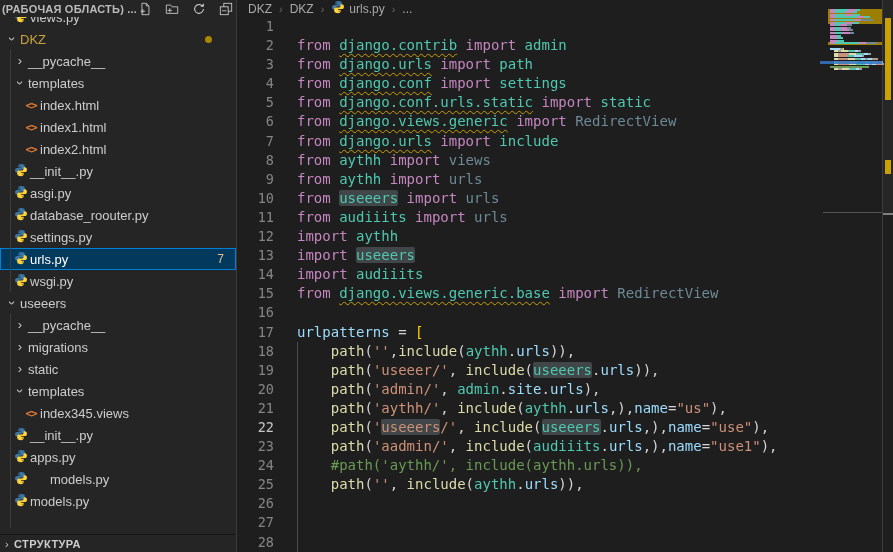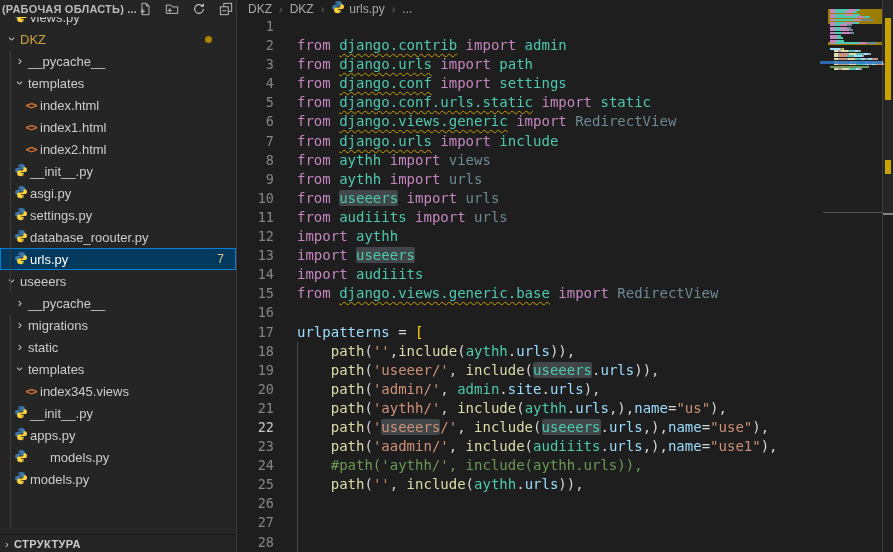--- a/index.html
+++ b/index.html
@@ -174,40 +174,49 @@
           </span>
           <span class="lbl">asgi.py</span>
         </div>
         <div class="row" style="padding-left: 12px;">
           <span class="ficon">
             <span><svg width="14" height="14" viewBox="0 0 16 16">
                 <path fill="#3b77a8" d="M7.9 1C5.9 1 5 1.9 5 3.1V5h3.1v.6H3.6C2.1 5.6 1.2 6.9 1.2 8.4c0 1.5.8 2.7 2.3 2.7H5V9.4C5 8.1 6.1 7.3 7.2 7.3h3.2c1 0 1.9-.8 1.9-1.9V3.1C12.3 1.9 10.9 1 7.9 1zM6.6 2.6c.3 0 .6.3.6.6s-.3.6-.6.6-.6-.3-.6-.6.3-.6.6-.6z"></path>
                 <path fill="#ffd43b" d="M8.1 15c2 0 2.9-.9 2.9-2.1V11H7.9v-.6h4.5c1.5 0 2.4-1.3 2.4-2.8 0-1.5-.8-2.7-2.3-2.7H11v1.7c0 1.3-1.1 2.1-2.2 2.1H5.6c-1 0-1.9.8-1.9 1.9v2.3C3.7 14.1 5.1 15 8.1 15zm1.3-1.6c-.3 0-.6-.3-.6-.6s.3-.6.6-.6.6.3.6.6-.3.6-.6.6z"></path>
               </svg></span>
           </span>
+          <span class="lbl">database_roouter.py</span>
+        </div>
+        <div class="row" style="padding-left: 12px;">
+          <span class="ficon">
+            <span><svg width="14" height="14" viewBox="0 0 16 16">
+                <path fill="#3b77a8" d="M7.9 1C5.9 1 5 1.9 5 3.1V5h3.1v.6H3.6C2.1 5.6 1.2 6.9 1.2 8.4c0 1.5.8 2.7 2.3 2.7H5V9.4C5 8.1 6.1 7.3 7.2 7.3h3.2c1 0 1.9-.8 1.9-1.9V3.1C12.3 1.9 10.9 1 7.9 1zM6.6 2.6c.3 0 .6.3.6.6s-.3.6-.6.6-.6-.3-.6-.6.3-.6.6-.6z"></path>
+                <path fill="#ffd43b" d="M8.1 15c2 0 2.9-.9 2.9-2.1V11H7.9v-.6h4.5c1.5 0 2.4-1.3 2.4-2.8 0-1.5-.8-2.7-2.3-2.7H11v1.7c0 1.3-1.1 2.1-2.2 2.1H5.6c-1 0-1.9.8-1.9 1.9v2.3C3.7 14.1 5.1 15 8.1 15zm1.3-1.6c-.3 0-.6-.3-.6-.6s.3-.6.6-.6.6.3.6.6-.3.6-.6.6z"></path>
+              </svg></span>
+          </span>
           <span class="lbl">settings.py</span>
-        </div>
-        <div class="row" style="padding-left: 12px;">
-          <span class="ficon">
-            <span><svg width="14" height="14" viewBox="0 0 16 16">
-                <path fill="#3b77a8" d="M7.9 1C5.9 1 5 1.9 5 3.1V5h3.1v.6H3.6C2.1 5.6 1.2 6.9 1.2 8.4c0 1.5.8 2.7 2.3 2.7H5V9.4C5 8.1 6.1 7.3 7.2 7.3h3.2c1 0 1.9-.8 1.9-1.9V3.1C12.3 1.9 10.9 1 7.9 1zM6.6 2.6c.3 0 .6.3.6.6s-.3.6-.6.6-.6-.3-.6-.6.3-.6.6-.6z"></path>
-                <path fill="#ffd43b" d="M8.1 15c2 0 2.9-.9 2.9-2.1V11H7.9v-.6h4.5c1.5 0 2.4-1.3 2.4-2.8 0-1.5-.8-2.7-2.3-2.7H11v1.7c0 1.3-1.1 2.1-2.2 2.1H5.6c-1 0-1.9.8-1.9 1.9v2.3C3.7 14.1 5.1 15 8.1 15zm1.3-1.6c-.3 0-.6-.3-.6-.6s.3-.6.6-.6.6.3.6.6-.3.6-.6.6z"></path>
-              </svg></span>
-          </span>
-          <span class="lbl">database_roouter.py</span>
         </div>
         <div class="row sel" style="padding-left: 12px;">
           <span class="ficon">
             <span><svg width="14" height="14" viewBox="0 0 16 16">
                 <path fill="#3b77a8" d="M7.9 1C5.9 1 5 1.9 5 3.1V5h3.1v.6H3.6C2.1 5.6 1.2 6.9 1.2 8.4c0 1.5.8 2.7 2.3 2.7H5V9.4C5 8.1 6.1 7.3 7.2 7.3h3.2c1 0 1.9-.8 1.9-1.9V3.1C12.3 1.9 10.9 1 7.9 1zM6.6 2.6c.3 0 .6.3.6.6s-.3.6-.6.6-.6-.3-.6-.6.3-.6.6-.6z"></path>
                 <path fill="#ffd43b" d="M8.1 15c2 0 2.9-.9 2.9-2.1V11H7.9v-.6h4.5c1.5 0 2.4-1.3 2.4-2.8 0-1.5-.8-2.7-2.3-2.7H11v1.7c0 1.3-1.1 2.1-2.2 2.1H5.6c-1 0-1.9.8-1.9 1.9v2.3C3.7 14.1 5.1 15 8.1 15zm1.3-1.6c-.3 0-.6-.3-.6-.6s.3-.6.6-.6.6.3.6.6-.3.6-.6.6z"></path>
               </svg></span>
           </span>
           <span class="lbl">urls.py</span>
           <span class="badge">7</span>
+        </div>
+        <div class="row" style="padding-left: 12px;">
+          <span class="ficon">
+            <span><svg width="14" height="14" viewBox="0 0 16 16">
+                <path fill="#3b77a8" d="M7.9 1C5.9 1 5 1.9 5 3.1V5h3.1v.6H3.6C2.1 5.6 1.2 6.9 1.2 8.4c0 1.5.8 2.7 2.3 2.7H5V9.4C5 8.1 6.1 7.3 7.2 7.3h3.2c1 0 1.9-.8 1.9-1.9V3.1C12.3 1.9 10.9 1 7.9 1zM6.6 2.6c.3 0 .6.3.6.6s-.3.6-.6.6-.6-.3-.6-.6.3-.6.6-.6z"></path>
+                <path fill="#ffd43b" d="M8.1 15c2 0 2.9-.9 2.9-2.1V11H7.9v-.6h4.5c1.5 0 2.4-1.3 2.4-2.8 0-1.5-.8-2.7-2.3-2.7H11v1.7c0 1.3-1.1 2.1-2.2 2.1H5.6c-1 0-1.9.8-1.9 1.9v2.3C3.7 14.1 5.1 15 8.1 15zm1.3-1.6c-.3 0-.6-.3-.6-.6s.3-.6.6-.6.6.3.6.6-.3.6-.6.6z"></path>
+              </svg></span>
+          </span>
+          <span class="lbl">wsgi.py</span>
         </div>
         <div class="row" style="padding-left: 4px;">
           <span class="chev open">›</span>
           <span class="lbl">useeers</span>
         </div>
         <div class="row" style="padding-left: 12px;">
           <span class="chev">›</span>
           <span class="lbl">__pycache__</span>
         </div>
         <div class="row" style="padding-left: 12px;">

